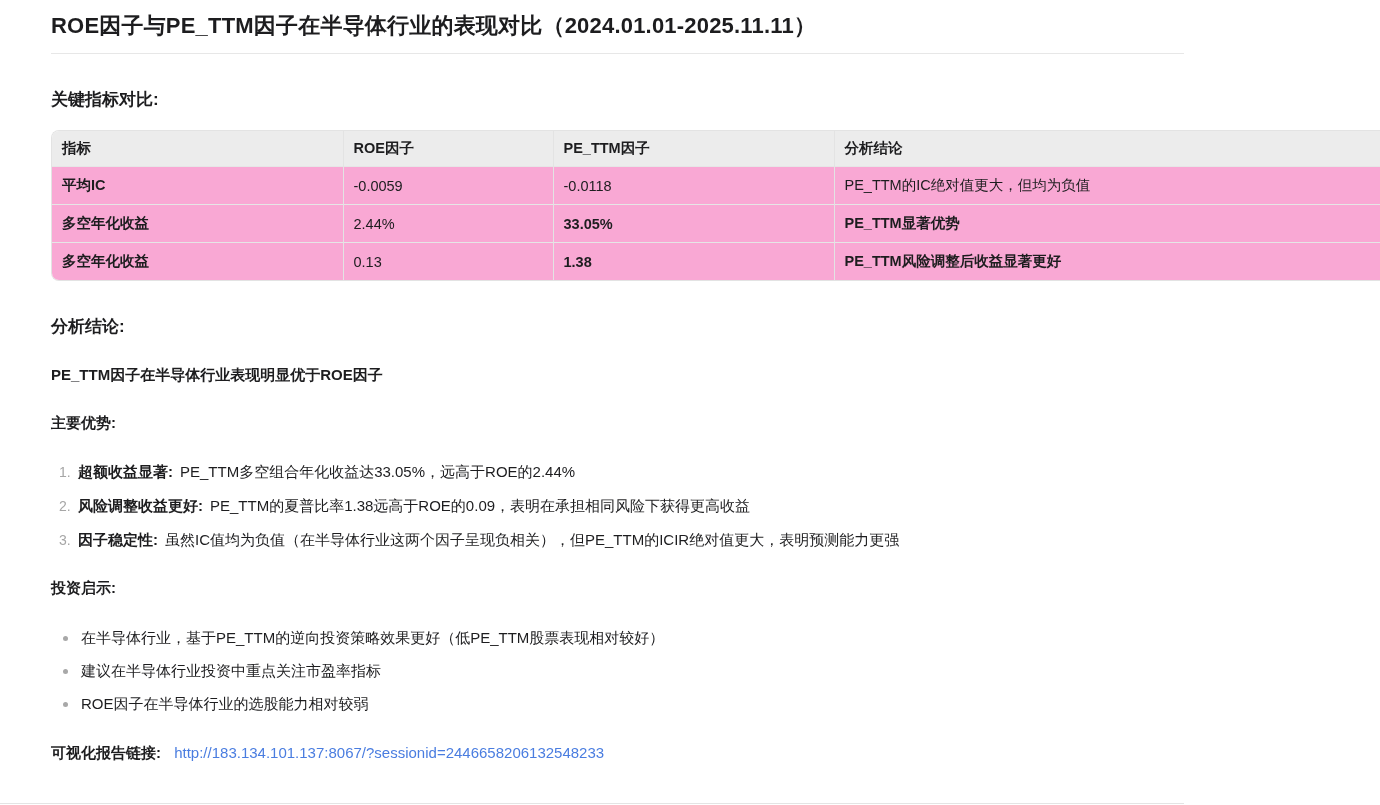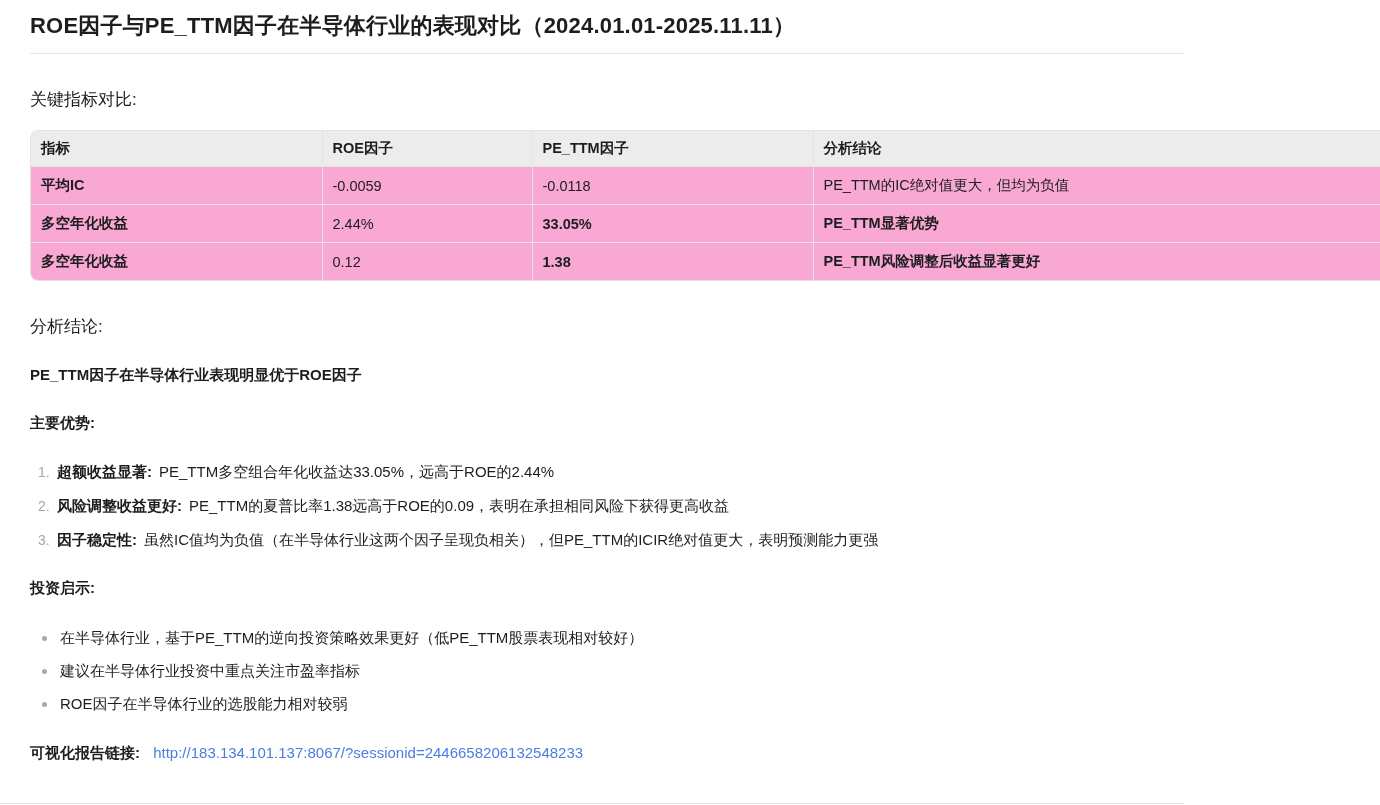--- a/index.html
+++ b/index.html
@@ -4,35 +4,35 @@
 <style>
   * { box-sizing: border-box; }
   html, body {
     margin: 0; padding: 0;
     width: 1380px; height: 805px;
     background: #ffffff;
     font-family: "Liberation Sans", "DejaVu Sans", sans-serif;
     color: #1d1d1f;
     overflow: hidden;
   }
-  .page { position: relative; width: 1184px; height: 805px; }
+  .page { position: relative; width: 1184px; height: 805px; padding-left: 21px; }
   .content { padding: 8px 0 0 30px; }
 
   .title {
     font-size: 22px;
     font-weight: bold;
     margin: 0;
     padding: 3px 0 12px 0;
     border-bottom: 1px solid #e7e7e7;
     letter-spacing: 0.2px;
   }
 
   .section-heading {
     font-size: 17px;
-    font-weight: normal;
+    font-weight: bold;
     margin: 34px 0 0 0;
   }
 
   .table-wrap {
     margin-top: 19px;
     width: 1350px;
     border: 1px solid #e3e3e3;
     border-right: none;
     border-radius: 8px 0 0 8px;
     overflow: hidden;
@@ -167,21 +167,21 @@
             <td>PE_TTM的IC绝对值更大，但均为负值</td>
           </tr>
           <tr>
             <td class="metric-name">多空年化收益</td>
             <td>2.44%</td>
             <td class="cell-bold">33.05%</td>
             <td class="cell-bold">PE_TTM显著优势</td>
           </tr>
           <tr>
             <td class="metric-name">多空年化收益</td>
-            <td>0.12</td>
+            <td>0.13</td>
             <td class="cell-bold">1.38</td>
             <td class="cell-bold">PE_TTM风险调整后收益显著更好</td>
           </tr>
         </tbody>
       </table>
     </div>
 
     <h2 class="section-heading">分析结论:</h2>
 
     <p class="bold-statement">PE_TTM因子在半导体行业表现明显优于ROE因子</p>

